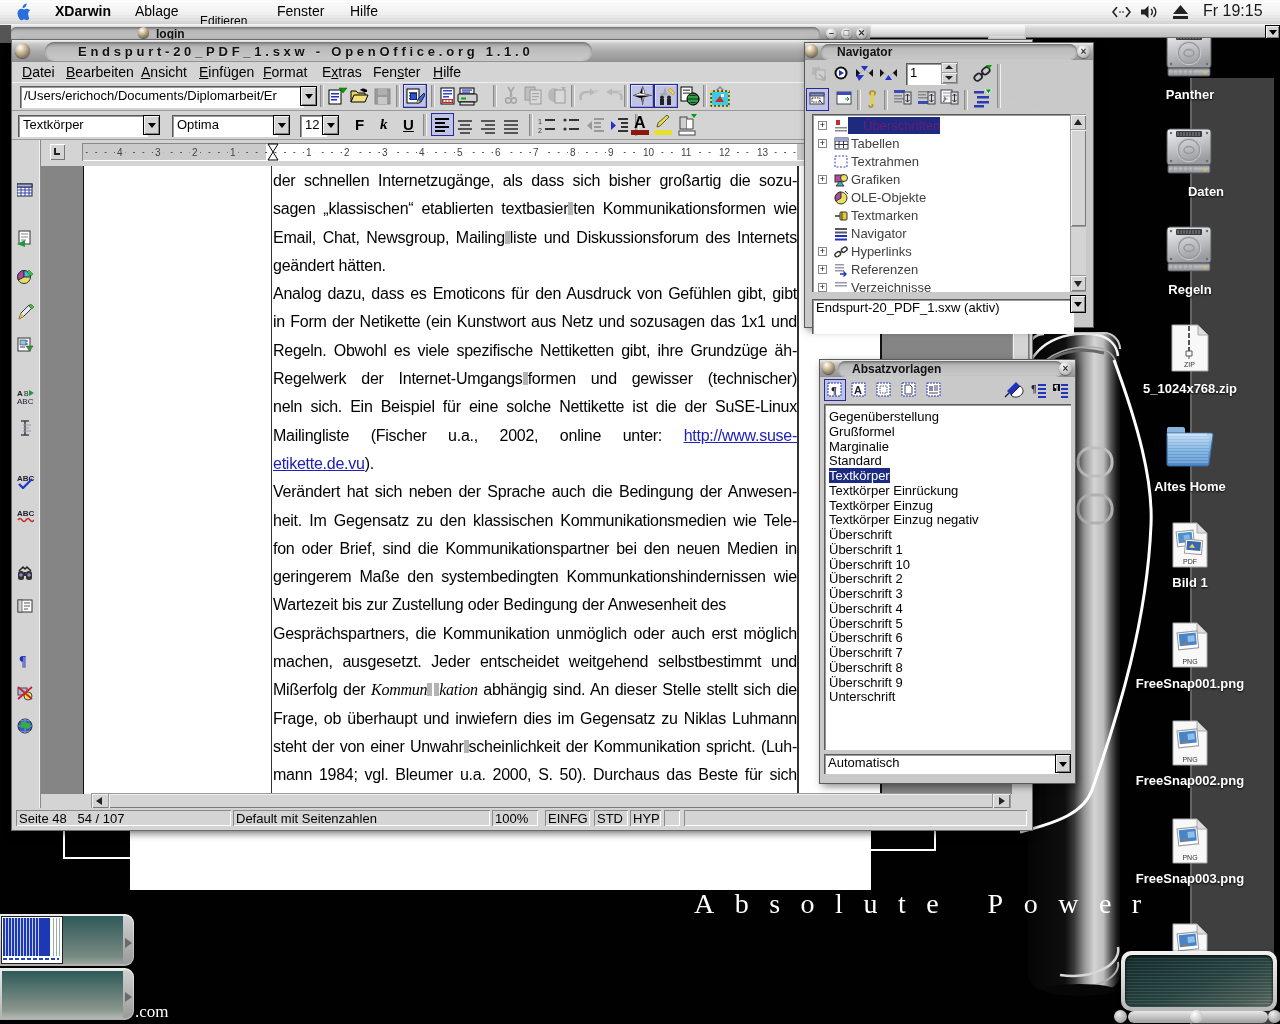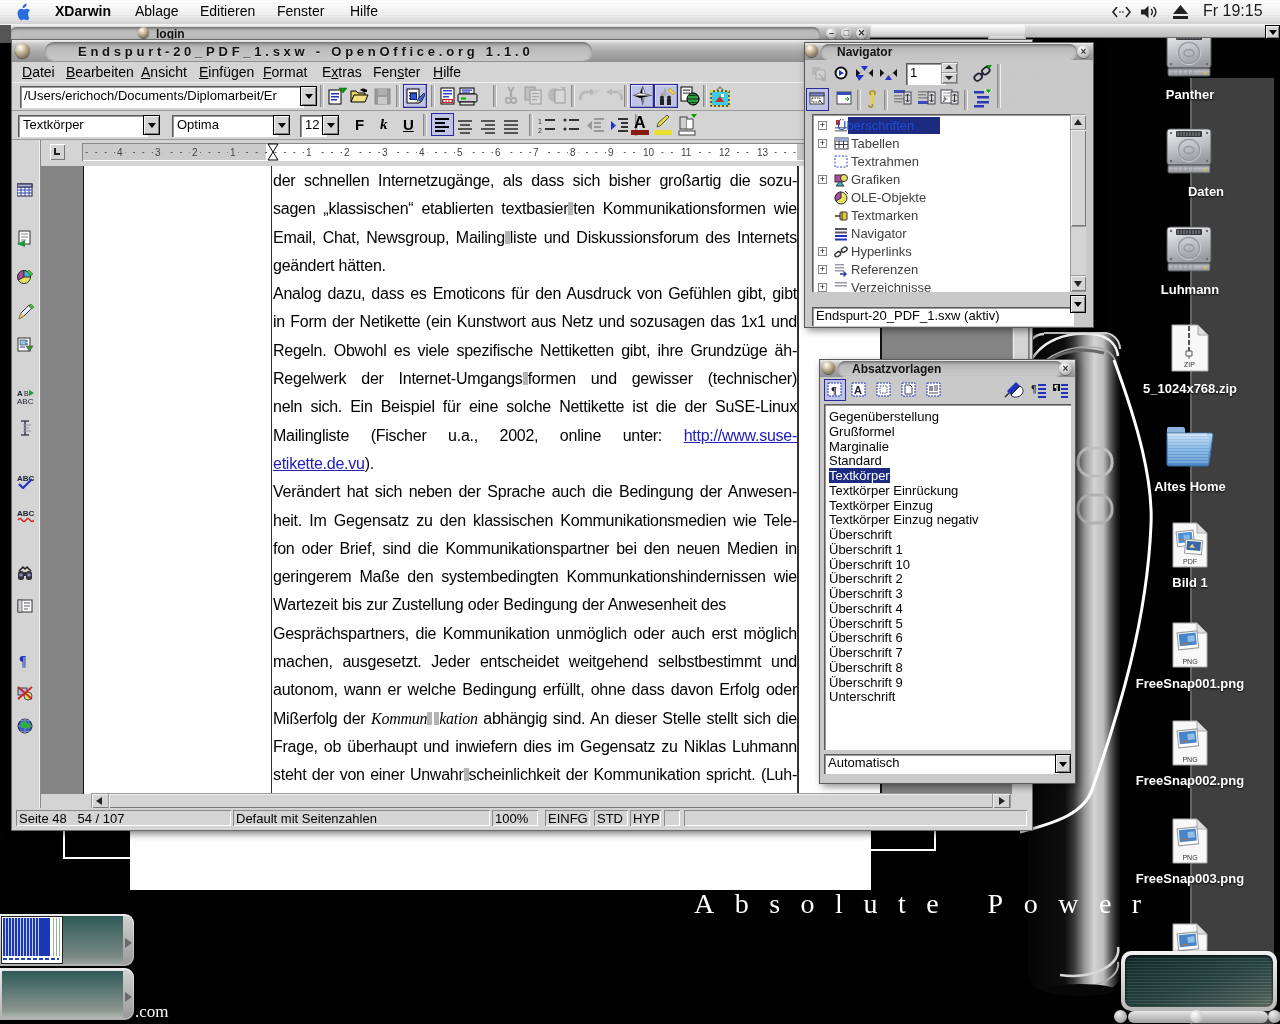--- a/index.html
+++ b/index.html
@@ -108,21 +108,21 @@
       </g>
     </svg>
 <div class="a lbl" style="left:1120px;top:87px;width:140px">Panther</div>
 <svg class="a" style="left:1164px;top:128px" width="50" height="50">
       <use href="#dsk"></use>
     </svg>
 <div class="a lbl" style="left:1136px;top:184px;width:140px">Daten</div>
 <svg class="a" style="left:1164px;top:226px" width="50" height="50">
       <use href="#dsk"></use>
     </svg>
-<div class="a lbl" style="left:1120px;top:282px;width:140px">Luhmann</div>
+<div class="a lbl" style="left:1120px;top:282px;width:140px">Regeln</div>
 <svg class="a" style="left:1170px;top:324px" width="40" height="48" viewBox="0 0 40 48">
       <path id="zipbody" d="M2,1 L28,1 L38,11 L38,47 L2,47 Z" fill="#f8f8f8" stroke="#aaa"></path>
       <path d="M28,1 L28,11 L38,11 Z" fill="#ddd" stroke="#aaa"></path>
       <g stroke="#555" stroke-width="2">
         <path d="M19,2 v5 M19,9 v5 M19,16 v5 M19,23 v4"></path>
       </g>
       <path d="M16,27 h6 v5 h-6 Z" fill="none" stroke="#555"></path>
       <path d="M19,32 v3" stroke="#555"></path>
       <rect x="11" y="36" width="17" height="8" fill="none"></rect>
       <text x="19.5" y="43" font-size="7" text-anchor="middle" fill="#333" font-family="Liberation Sans">ZIP</text>
@@ -209,21 +209,21 @@
 <div class="a" style="left:2px;top:971px;width:121px;height:46px;background:linear-gradient(#2e5a58,#8a968e 85%,#aab4aa)"></div>
 <div class="a" style="left:123px;top:970px;width:10px;height:48px;background:linear-gradient(#d0d0d0,#9a9a9a);border-radius:0 8px 8px 0"></div>
 <div class="a" style="left:125px;top:992px;width:0;height:0;border:5px solid transparent;border-left:7px solid #6a6a6a"></div>
 
 <div class="a" style="left:0;top:0;width:1280px;height:24px;background:repeating-linear-gradient(180deg,rgba(0,0,0,0.02) 0 1px,transparent 1px 3px),linear-gradient(#fff,#f2f2f2 55%,#dcdcdc 90%,#cfcfcf);border-bottom:1px solid #9a9a9a">
  <svg class="a" style="left:17px;top:3px" width="16" height="19" viewBox="0 0 16 19">
       <path d="M10.8,0.6 C10.9,2 10.3,3.2 9.5,4.1 C8.7,5 7.4,5.7 6.3,5.6 C6.1,4.3 6.7,3 7.4,2.2 C8.2,1.3 9.6,0.7 10.8,0.6 Z M13.6,17.1 C12.9,18.1 12,19.1 10.8,19.1 C9.7,19.1 9.4,18.4 8,18.4 C6.6,18.4 6.2,19.1 5.2,19.1 C4,19.1 3.1,18.1 2.4,17.1 C0.9,15 -0.2,11.2 1.3,8.6 C2,7.3 3.4,6.4 4.9,6.4 C6.2,6.4 7,7.1 8,7.1 C9,7.1 9.7,6.4 11.1,6.4 C12.4,6.4 13.7,7.2 14.5,8.4 C11.6,10 12,14.3 13.6,17.1 Z" transform="scale(0.9)" fill="#2a6edb"></path>
     </svg>
  <span class="a" style="left:55px;top:3px;font-size:14px;font-weight:bold">XDarwin</span>
  <span class="a" style="left:135px;top:3px;font-size:14px">Ablage</span>
- <span class="a" style="left:200px;top:3px;font-size:14px">Editieren</span>
+ <span class="a" style="left:200px;top:14px;font-size:12px">Editieren</span>
  <span class="a" style="left:277px;top:3px;font-size:14px">Fenster</span>
  <span class="a" style="left:350px;top:3px;font-size:14px">Hilfe</span>
  <svg class="a" style="left:1112px;top:7px" width="19" height="11">
       <path d="M5,0 L1,5 L5,10 M14,0 L18,5 L14,10" fill="none" stroke="#222" stroke-width="1.6"></path>
       <circle cx="8" cy="5" r="0.9" fill="#555"></circle>
       <circle cx="11" cy="5" r="0.9" fill="#555"></circle>
     </svg>
  <svg class="a" style="left:1141px;top:5px" width="16" height="14">
       <path d="M0,4.5 L3.5,4.5 L7.5,0.8 L7.5,13.2 L3.5,9.5 L0,9.5 Z" fill="#222"></path>
       <path d="M10,4 A4,4 0 0 1 10,10 M12.5,2 A6.5,6.5 0 0 1 12.5,12" fill="none" stroke="#222" stroke-width="1.4"></path>
@@ -592,21 +592,20 @@
     <div class="ln">neln sich. Ein Beispiel für eine solche Nettikette ist die der SuSE-Linux</div>
     <div class="ln">Mailingliste (Fischer u.a., 2002, online unter: <span class="lnk">http://www.suse-</span></div>
     <div class="ln lf"><span class="lnk">etikette.de.vu</span>).</div>
     <div class="ln">Verändert hat sich neben der Sprache auch die Bedingung der Anwesen-</div>
     <div class="ln">heit. Im Gegensatz zu den klassischen Kommunikationsmedien wie Tele-</div>
     <div class="ln">fon oder Brief, sind die Kommunikationspartner bei den neuen Medien in</div>
     <div class="ln">geringerem Maße den systembedingten Kommunkationshindernissen wie</div>
     <div class="ln lf">Wartezeit bis zur Zustellung oder Bedingung der Anwesenheit des</div>
     <div class="ln">Gesprächspartners, die Kommunikation unmöglich oder auch erst möglich</div>
     <div class="ln">machen, ausgesetzt. Jeder entscheidet weitgehend selbstbestimmt und</div>
-    <div class="ln">autonom, wann er welche Bedingung erfüllt, ohne dass davon Erfolg oder</div>
     <div class="ln">Mißerfolg der <i style="font-family:'Liberation Serif',serif">Kommun<span class="fm"></span><span style="display:inline-block;width:2px"></span><span class="fm"></span>kation</i> abhängig sind. An dieser Stelle stellt sich die</div>
     <div class="ln">Frage, ob überhaupt und inwiefern dies im Gegensatz zu Niklas Luhmann</div>
     <div class="ln">steht der von einer Unwahr<span class="fm"></span>scheinlichkeit der Kommunikation spricht. (Luh-</div>
     <div class="ln">mann 1984; vgl. Bleumer u.a. 2000, S. 50). Durchaus das Beste für sich und</div>
    </div>
  </div>
 
  <div class="a tb" style="left:1000px;top:101px;width:18px;height:653px">
   <div class="sbtn" style="left:1px;top:1px;width:16px;height:16px">
         <div class="tri" style="left:4px;top:5px;border-bottom:6px solid #222;border-top:none"></div>
@@ -774,21 +773,21 @@
       </svg>
  </div>
  <div id="navtree" class="a combo" style="left:7px;top:71px;width:274px;height:178px;overflow:hidden;font-size:13px">
   <div class="a" style="left:36px;top:3px;width:92px;height:17px;background:#1c2a80"></div>
   <div class="plus" style="left:6px;top:7px">+</div>
       <svg class="a" style="left:22px;top:5px" width="15" height="14">
         <rect x="2" y="1" width="4" height="5" fill="#c03030"></rect>
         <rect x="1" y="8" width="12" height="1.5" fill="#888"></rect>
         <rect x="1" y="11" width="12" height="1.5" fill="#888"></rect>
       </svg>
-      <span class="ni" style="left:25px;top:3px;color:#1d4ed8">Überschriften</span>
+      <span class="ni" style="left:51px;top:3px;color:#701a75">Überschriften</span>
   <div class="plus" style="left:6px;top:25px">+</div>
       <svg class="a" style="left:22px;top:23px" width="15" height="14">
         <rect x="1" y="1" width="13" height="11" fill="#fff" stroke="#334"></rect>
         <path d="M1,4 h13 M1,7.5 h13 M5,1 v10 M9.5,1 v10" stroke="#334"></path>
         <rect x="1" y="1" width="13" height="3" fill="#99a8cc"></rect>
       </svg>
       <span class="ni" style="left:39px;top:21px">Tabellen</span>
   <svg class="a" style="left:22px;top:41px" width="15" height="14">
         <rect x="1" y="1" width="12" height="11" fill="#fff" stroke="#3344bb" stroke-dasharray="2 1.5"></rect>
       </svg>
@@ -851,21 +850,21 @@
   <div class="a tb" style="left:258px;top:0;width:16px;height:178px;box-shadow:inset 1px 0 0 #999">
    <div class="sbtn" style="left:1px;top:1px;width:15px;height:15px">
           <div class="tri" style="left:3px;top:4px;border-bottom:6px solid #222;border-top:none"></div>
         </div>
    <div class="sbtn" style="left:1px;top:16px;width:15px;height:96px"></div>
    <div class="sbtn" style="left:1px;top:162px;width:15px;height:15px">
           <div class="tri" style="left:3px;top:5px;border-top:6px solid #222;border-bottom:none"></div>
         </div>
   </div>
  </div>
- <div class="a combo" style="left:7px;top:264px;width:258px;height:18px;font-size:13px;padding:1px 0 0 4px">Endspurt-20_PDF_1.sxw (aktiv)</div>
+ <div class="a combo" style="left:7px;top:256px;width:258px;height:18px;font-size:13px;padding:1px 0 16px 4px">Endspurt-20_PDF_1.sxw (aktiv)</div>
  <div class="a cbtn" style="left:265px;top:252px;width:16px;height:18px"></div>
 </div>
 
 <div class="a" id="stylewin" style="left:820px;top:360px;width:255px;height:423px;background:#c9c9c9;box-shadow:0 0 0 1px #5a5a5a,2px 3px 8px rgba(0,0,0,.5)">
  <div class="a titlebar" style="left:0;top:0;width:255px;height:17px"></div>
  <div class="a pill" style="left:18px;top:1px;width:225px;height:15px"></div>
  <div class="a ball" style="left:2px;top:1px;width:13px;height:13px"></div>
  <span class="a" style="left:32px;top:2px;font-size:12px;font-weight:bold;color:#111">Absatzvorlagen</span>
  <div class="a wx" style="left:239px;top:2px">×</div>
  <div id="styletools" class="a" style="left:0;top:17px;width:255px;height:27px">

